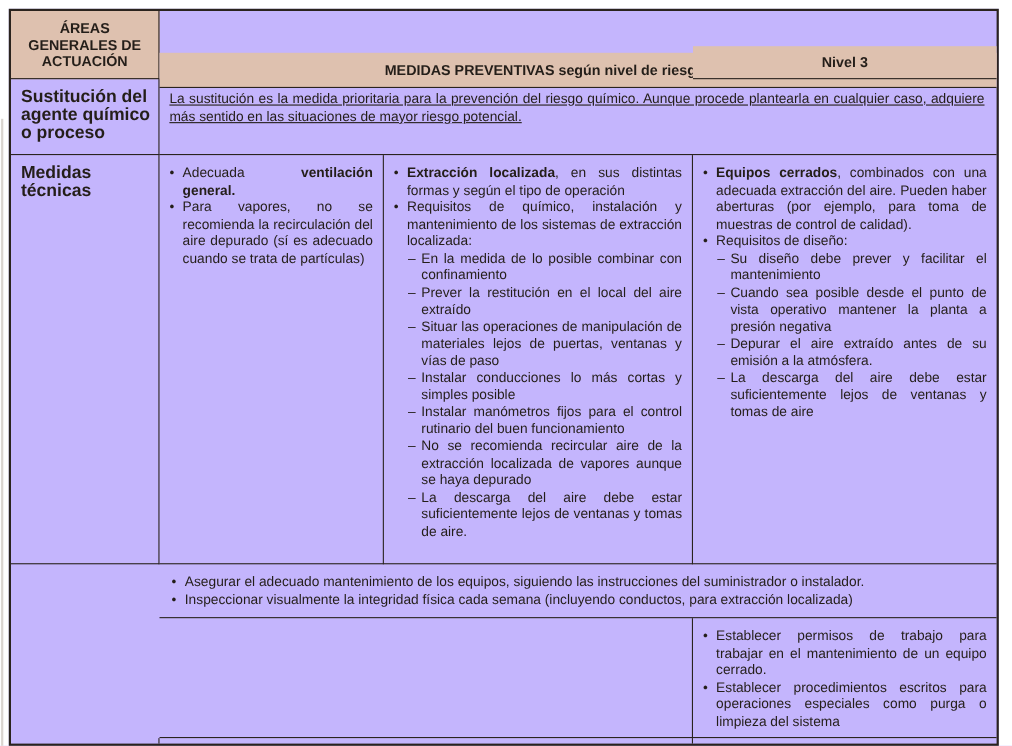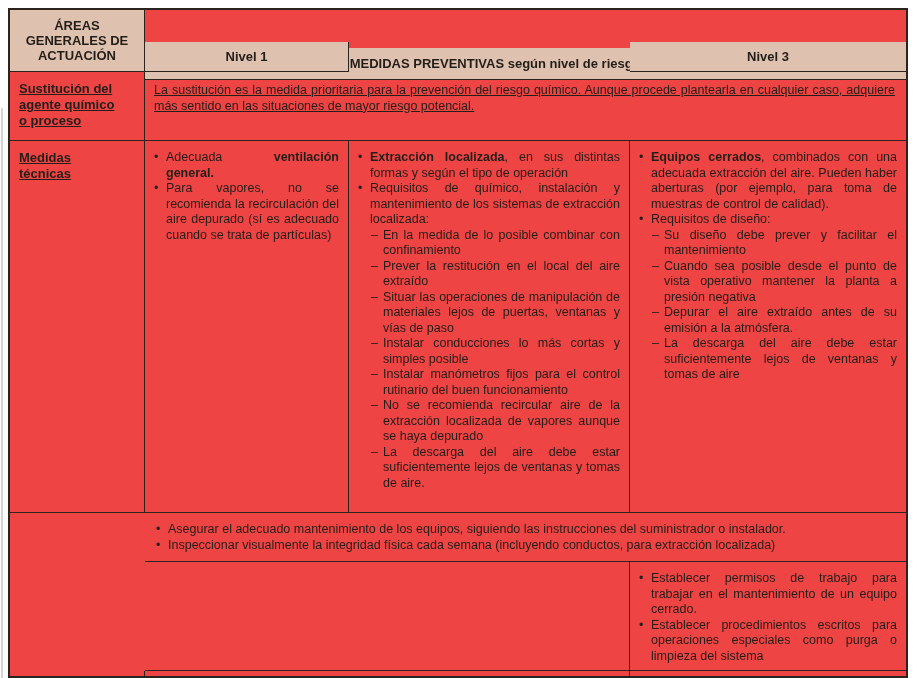--- a/index.html
+++ b/index.html
@@ -10,38 +10,38 @@
     color:#241e19;
     -webkit-font-smoothing:antialiased;
   }
   .scan-edge{
     position:absolute;left:1px;top:108px;width:2px;height:570px;
     background:#d9d4cf;
   }
   .table{
     position:absolute;left:8px;top:8px;width:900px;height:670px;
     border:2px solid #2a231e;box-sizing:border-box;
-    background:#ef4444;
+    background:#c4b5fd;
   }
   .cell{
     position:absolute;box-sizing:border-box;
     border-color:#2a231e;border-style:solid;border-width:0;
   }
   .br{border-right-width:1px;}
   .bb{border-bottom-width:1px;}
   .hdr{
     background:#dec1af;
     display:flex;align-items:center;justify-content:center;
     text-align:center;font-weight:bold;font-size:13px;line-height:15px;
   }
   .hdr-main{font-size:13px;margin-top:38px;}
   .corner{white-space:pre-line;}
   .label{
-    font-weight:bold;font-size:13px;line-height:16px;
-    padding:9px 6px 0 9px;white-space:pre-line;text-decoration:underline;
+    font-weight:bold;font-size:16px;line-height:16px;
+    padding:9px 6px 0 9px;white-space:pre-line;
   }
   .content{
     font-size:12.5px;line-height:15.5px;
     padding:9px 9px 0 9px;
   }
   .para{text-align:justify;padding-right:2px;text-decoration:underline;}
   .li{display:flex;}
   .li .m{flex:0 0 12px;}
   .li .t{flex:1;text-align:justify;}
   .li.sub{padding-left:13px;}
@@ -57,23 +57,20 @@
 
   <div class="cell hdr corner br bb" style="left:0;top:0;width:135px;height:62px;">
     <span style="max-width:120px;">ÁREAS
 GENERALES DE
 ACTUACIÓN</span>
   </div>
   <div class="cell hdr hdr-main bb" style="left:135px;top:0;width:761px;height:32px;">
     <span>MEDIDAS PREVENTIVAS según nivel de riesgo potencial</span>
   </div>
 
-  <div class="cell hdr br bb" style="left:135px;top:32px;width:204px;height:30px;">
-    <span>Nivel 1</span>
-  </div>
   <div class="cell hdr bb" style="left:620px;top:32px;width:276px;height:30px;">
     <span>Nivel 3</span>
   </div>
 
   <div class="cell label br bb" style="left:0;top:62px;width:135px;height:69px;">Sustitución del
 agente químico
 o proceso</div>
   <div class="cell content bb" style="left:135px;top:62px;width:761px;height:69px;padding-top:11px;">
     <div class="para">La sustitución es la medida prioritaria para la prevención del riesgo químico. Aunque procede plantearla en cualquier caso, adquiere más sentido en las situaciones de mayor riesgo potencial.</div>
   </div>

